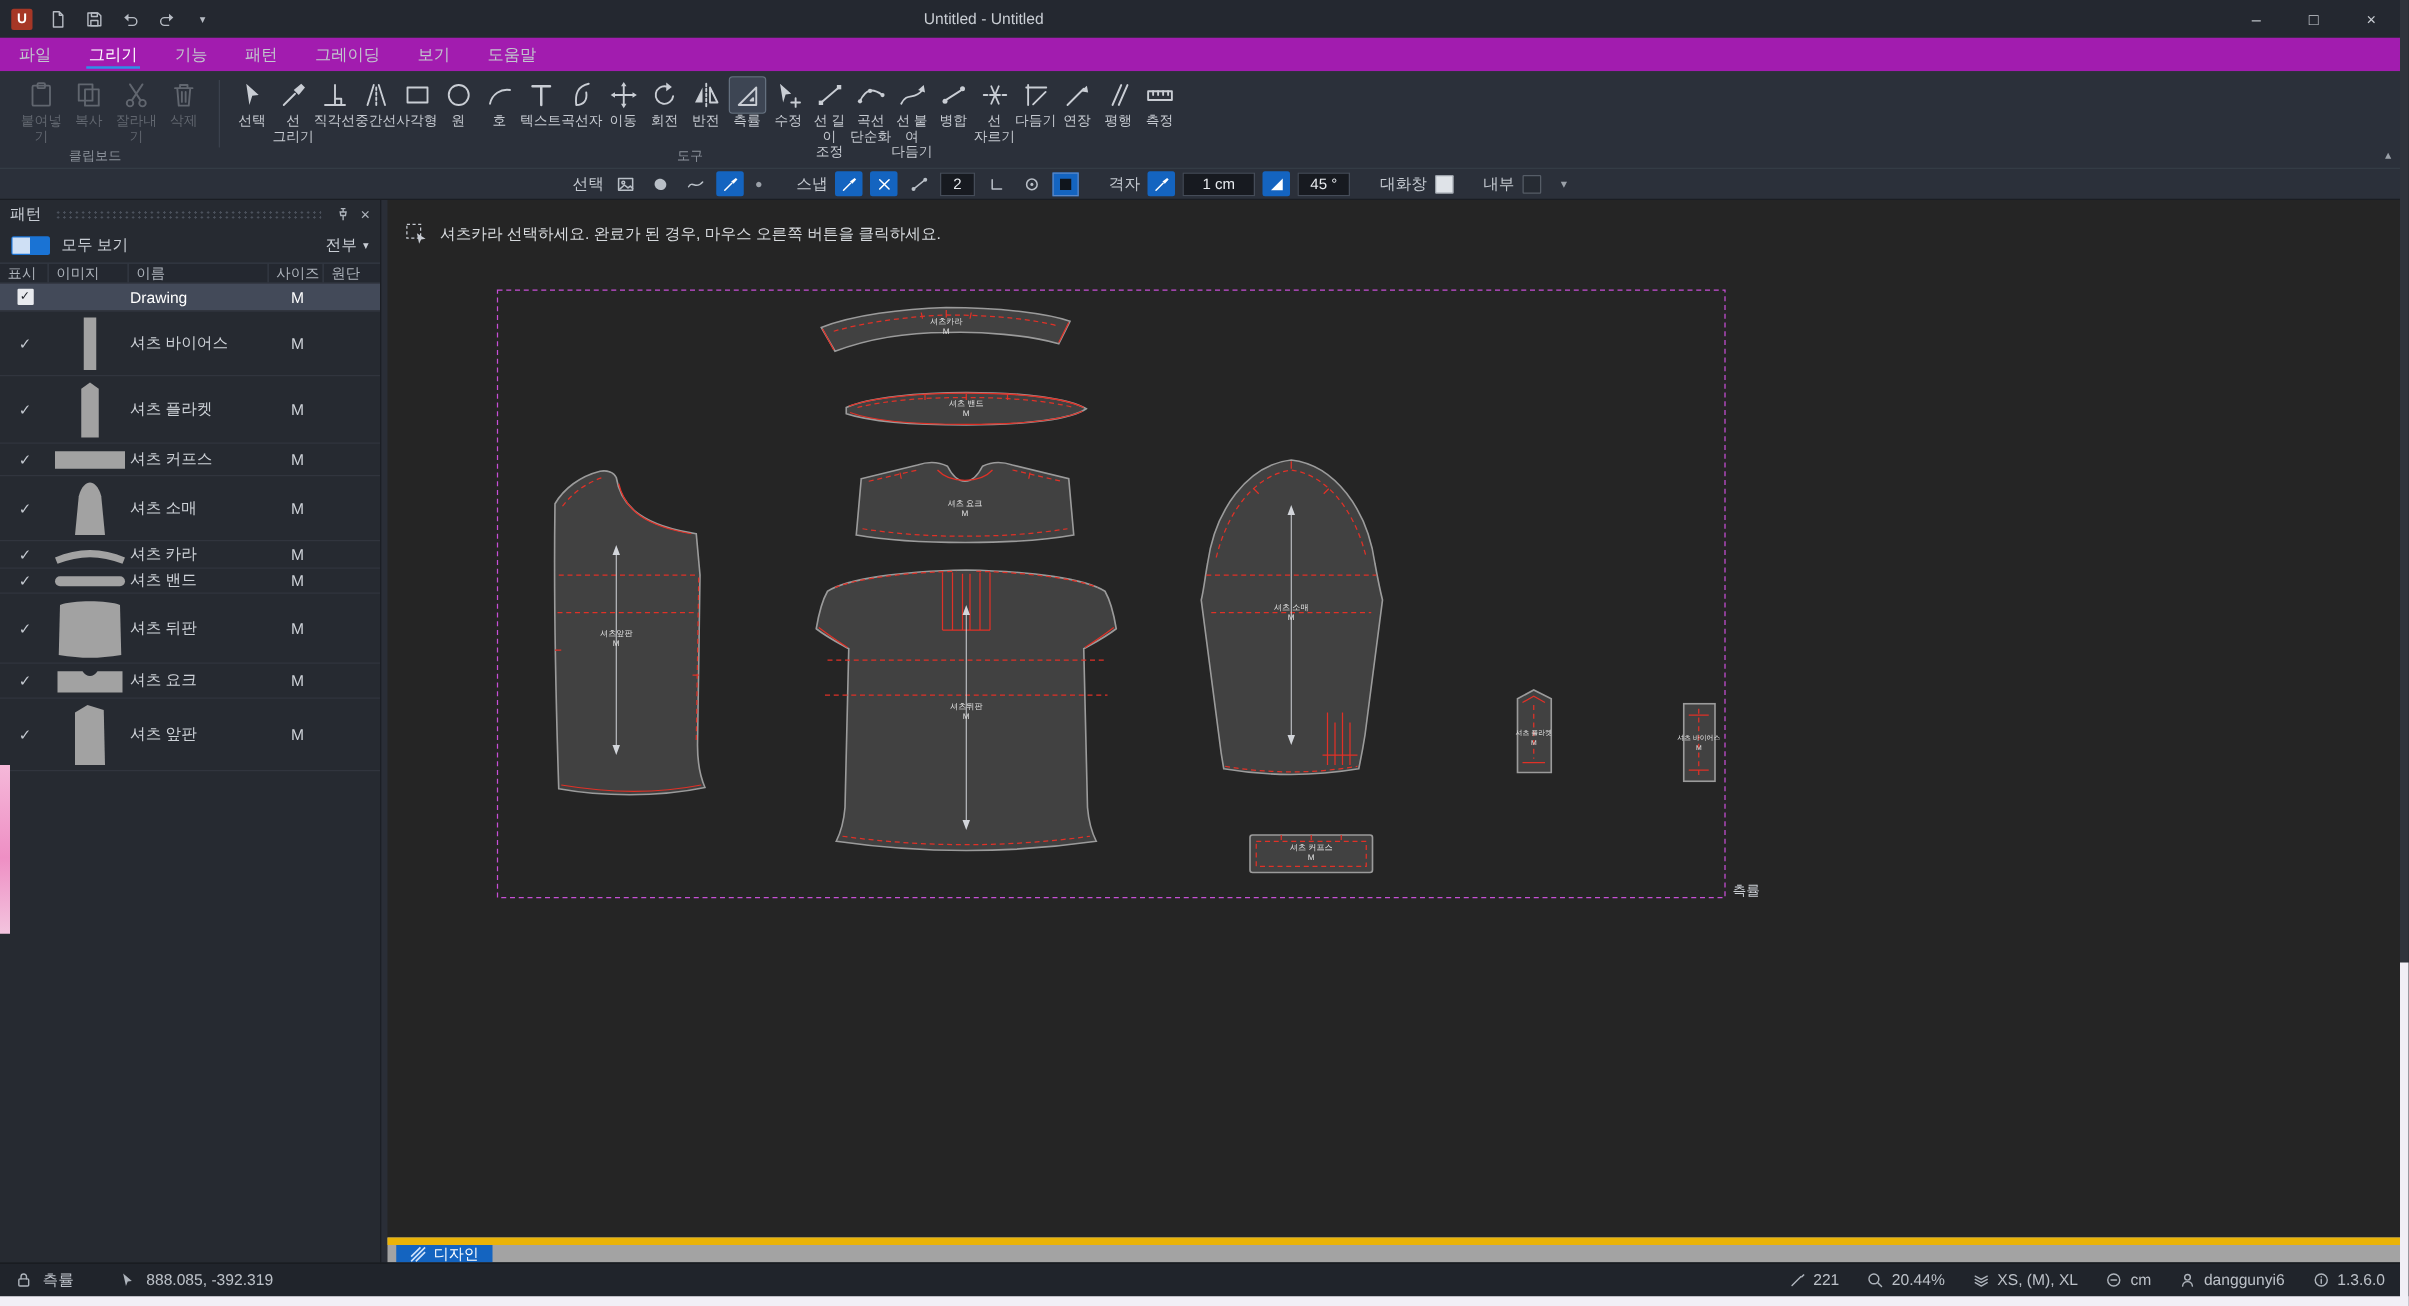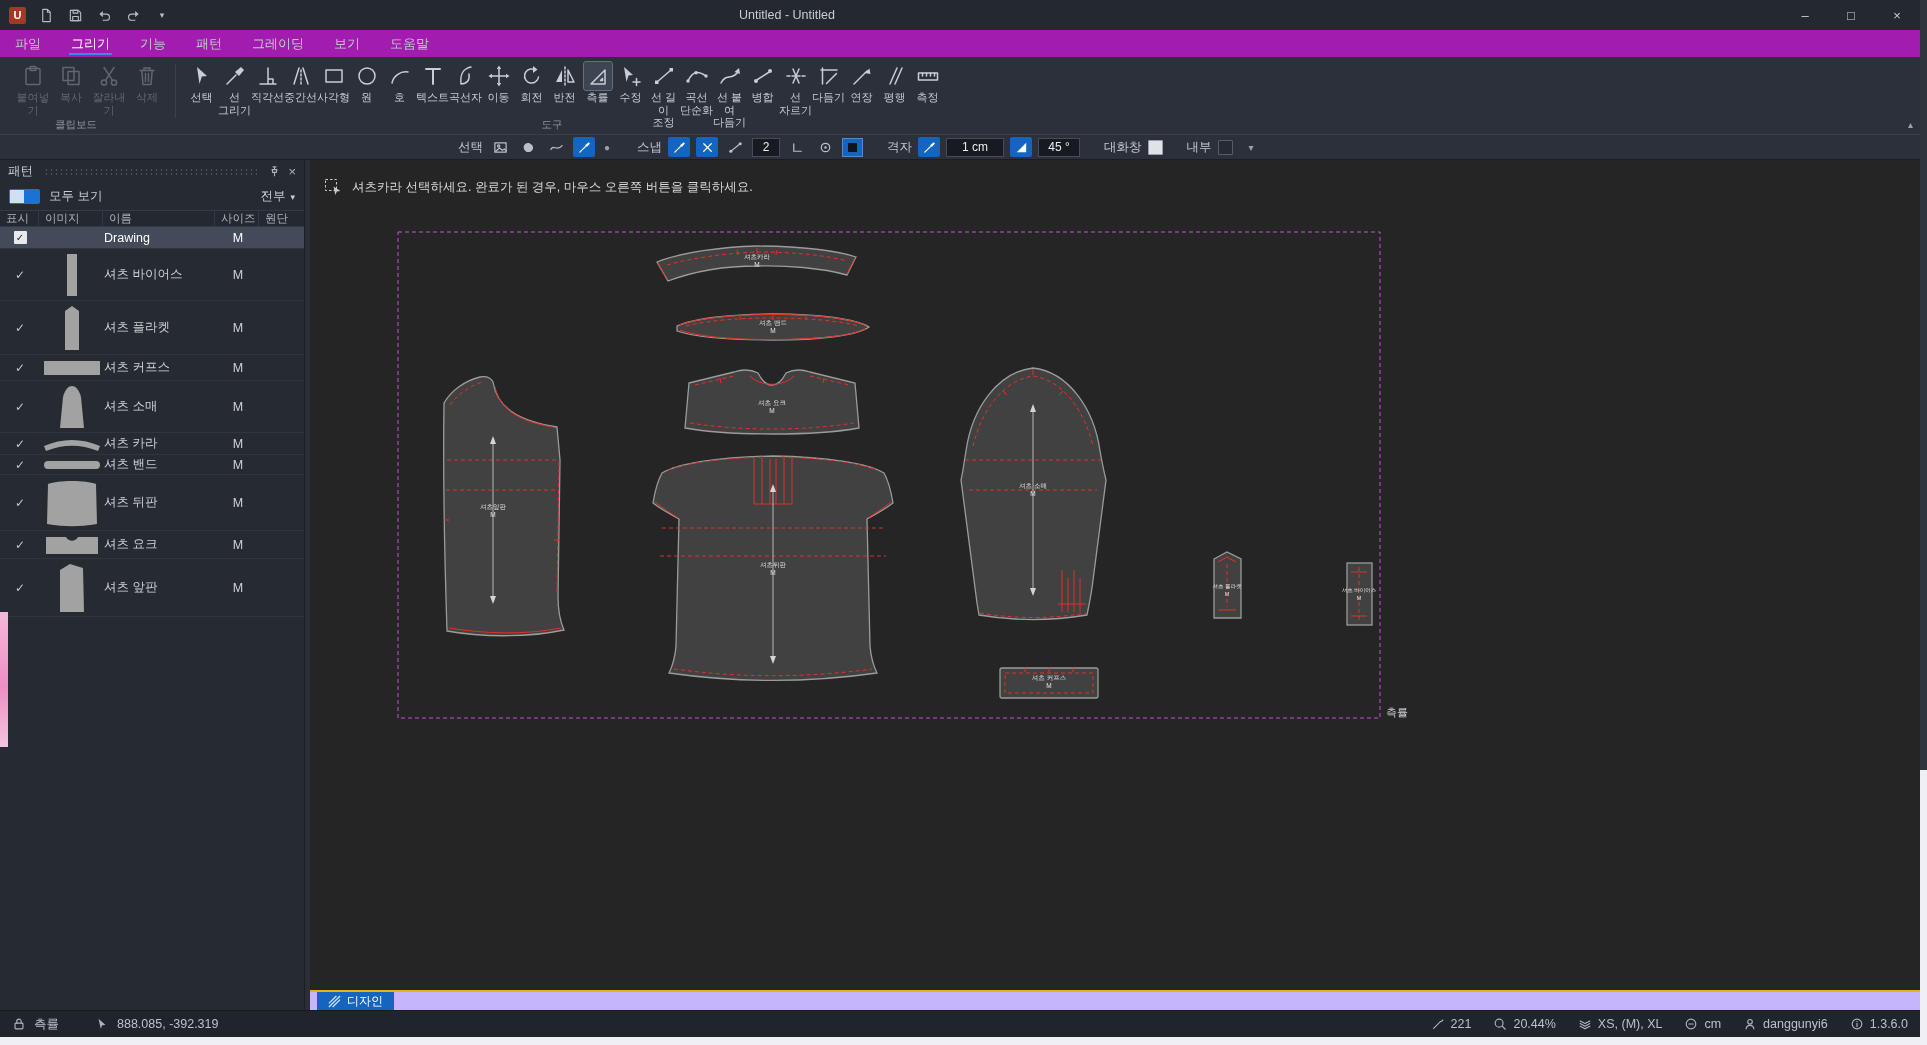--- a/index.html
+++ b/index.html
@@ -92,21 +92,21 @@
   .r{stroke:#e03127;stroke-width:1;fill:none}
   .rd{stroke-dasharray:4 3}
   .grain{stroke:#d2d5da;stroke-width:0.8;fill:none}
   .gf{fill:#d2d5da;stroke:none}
   .plabel{fill:#e2e2e2;font-size:6.5px;text-anchor:middle}
   .plabel-sm{font-size:5.5px}
   .sel-rect{fill:none;stroke:#c74fd6;stroke-width:1;stroke-dasharray:4 3}
   .ctool{fill:#ccd0d6;font-size:11px}
 
   
-  .design-bar{position:absolute;left:310px;top:990px;width:1610px;height:20px;background:#c4b5fd;border-top:2px solid #eab308;display:flex;align-items:stretch}
+  .design-bar{position:absolute;left:310px;top:990px;width:1610px;height:20px;background:#a3a3a3;border-top:6px solid #eab308;display:flex;align-items:stretch}
   .design-tab{margin-left:7px;background:#1464c0;color:#fff;display:flex;align-items:center;gap:6px;padding:0 11px;font-size:12px}
   .dt-ic{width:13px;height:13px}
 
   
   .statusbar{position:absolute;left:0;top:1010px;width:1920px;height:27px;background:#20242b;display:flex;align-items:center;font-size:12.5px;color:#bcc1c8;padding:0 12px;border-top:1px solid #171a1f}
   .sb-left{display:flex;align-items:center;gap:8px}
   .sb-coords{margin-left:28px;display:flex;align-items:center;gap:8px}
   .sb-right{margin-left:auto;display:flex;align-items:center}
   .sb-item{display:flex;align-items:center;gap:6px;margin-left:22px}
   .sic{width:14px;height:14px;fill:none;stroke:#aeb4bc;stroke-width:1.3;stroke-linecap:round;stroke-linejoin:round}

